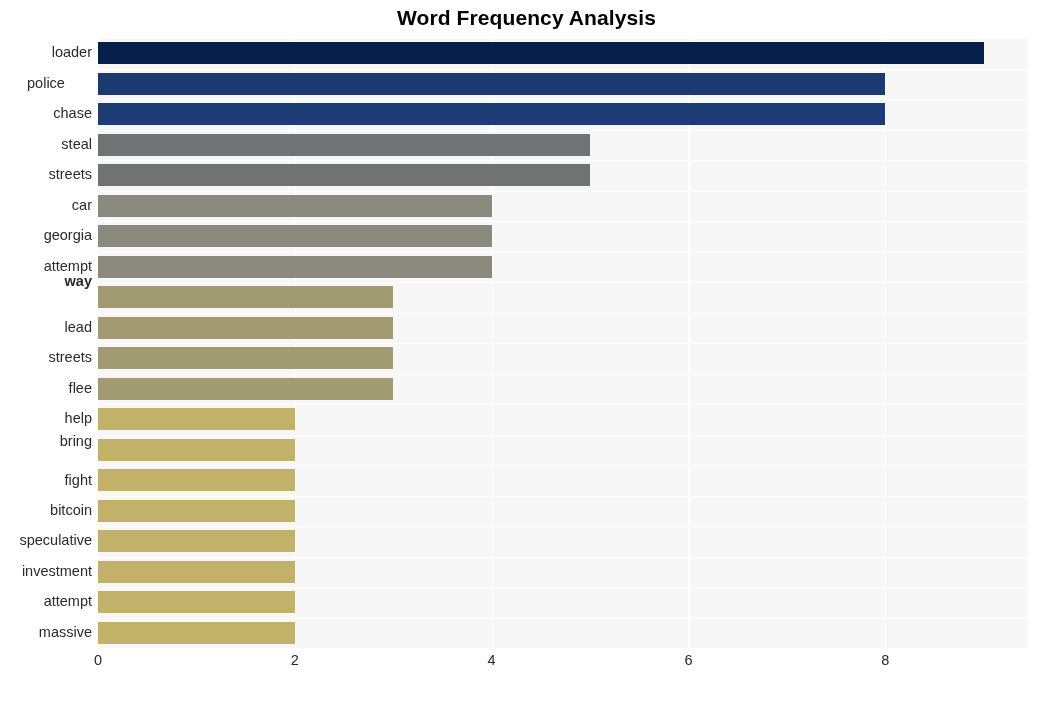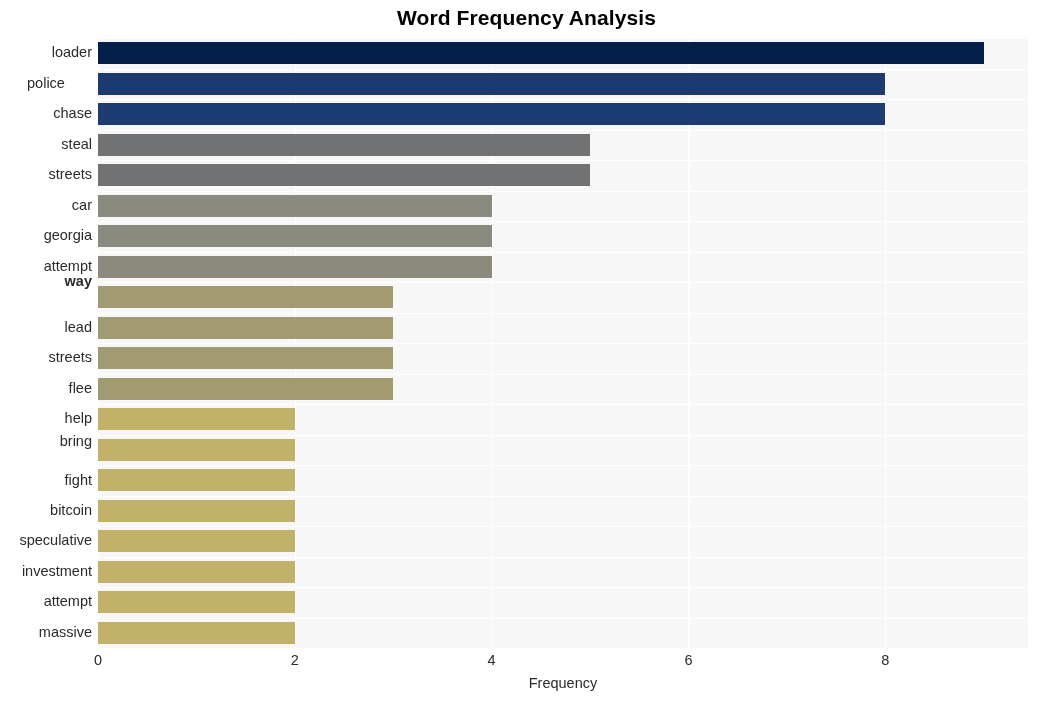--- a/index.html
+++ b/index.html
@@ -183,15 +183,14 @@
     </div>
 
   <div id="x-axis">
       <div class="xtick-label" style="left: 0px;">0</div>
       <div class="xtick-label" style="left: 196.825px;">2</div>
       <div class="xtick-label" style="left: 393.651px;">4</div>
       <div class="xtick-label" style="left: 590.476px;">6</div>
       <div class="xtick-label" style="left: 787.302px;">8</div>
     </div>
 
-  <div id="x-axis-title">Frequency</div>
 
 </div>
 
 </body></html>

